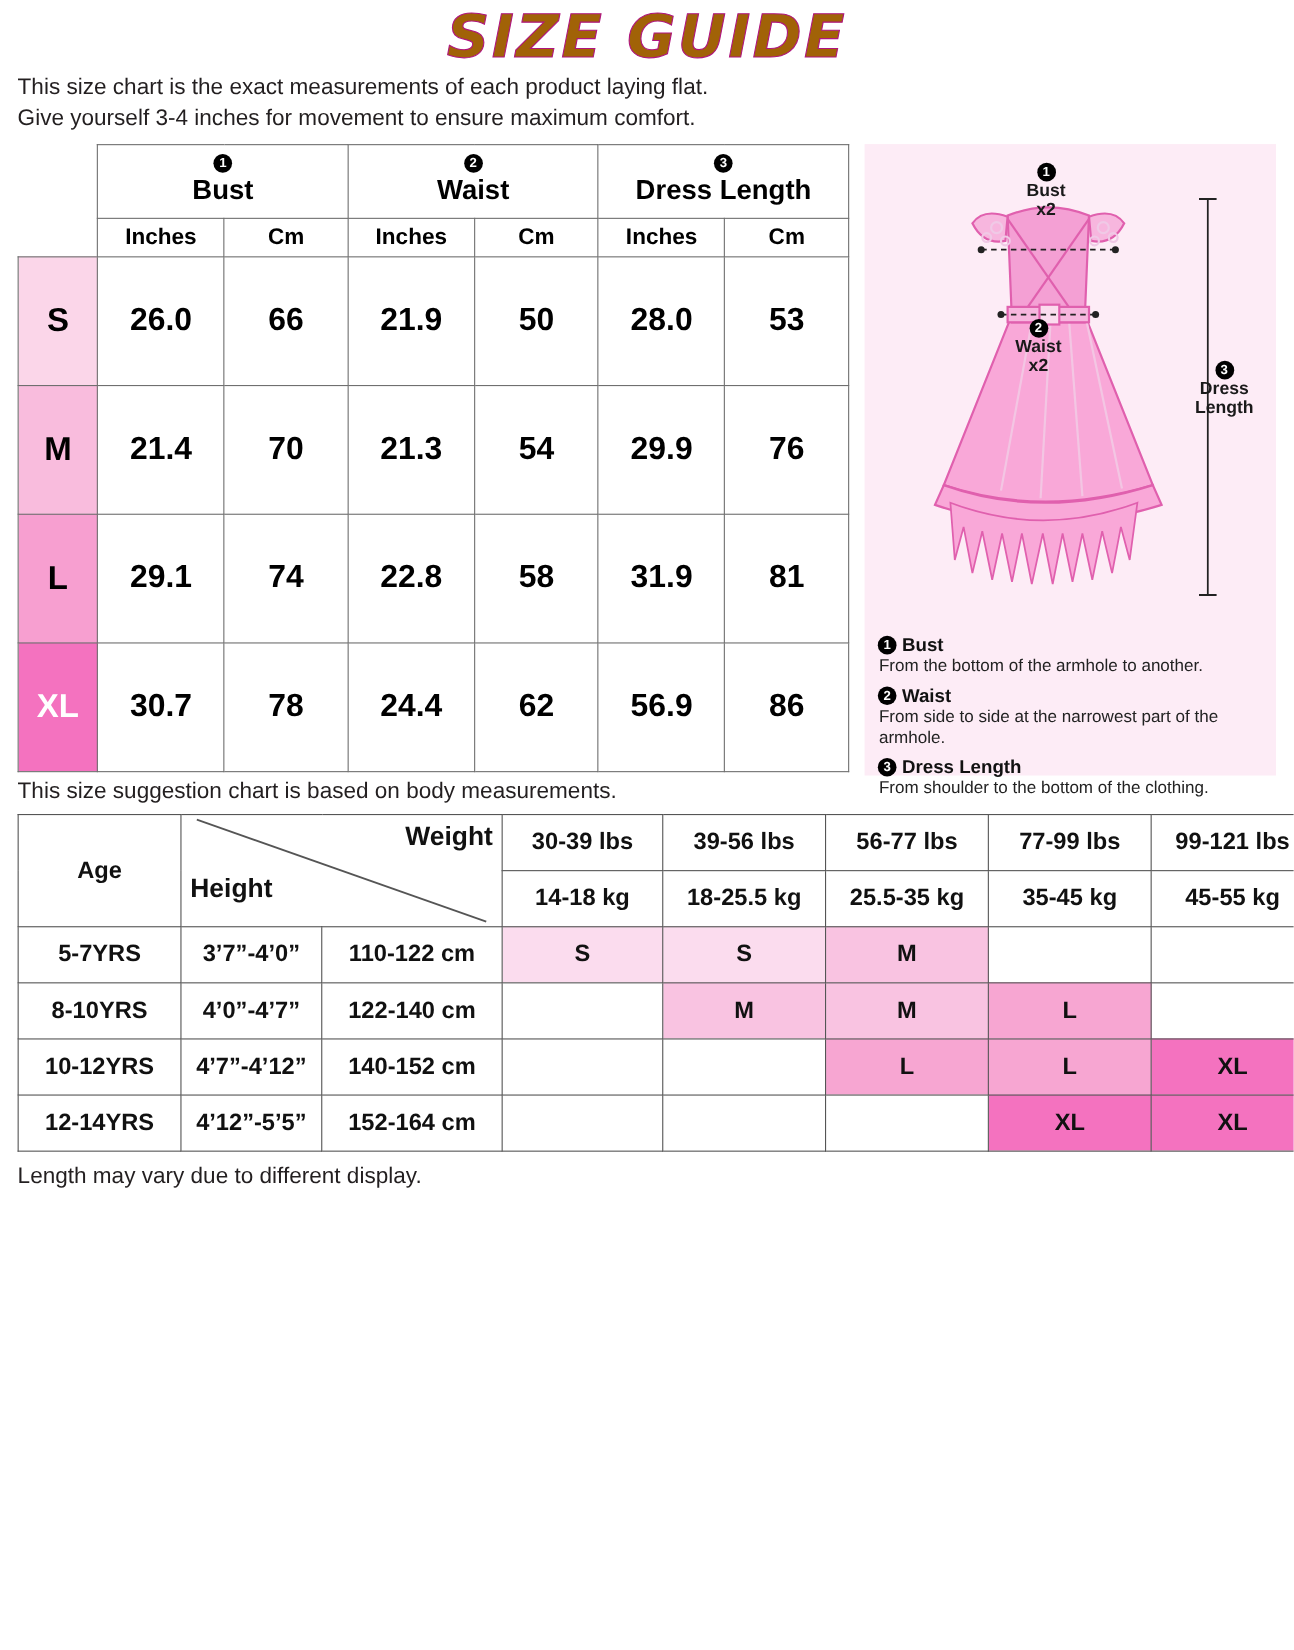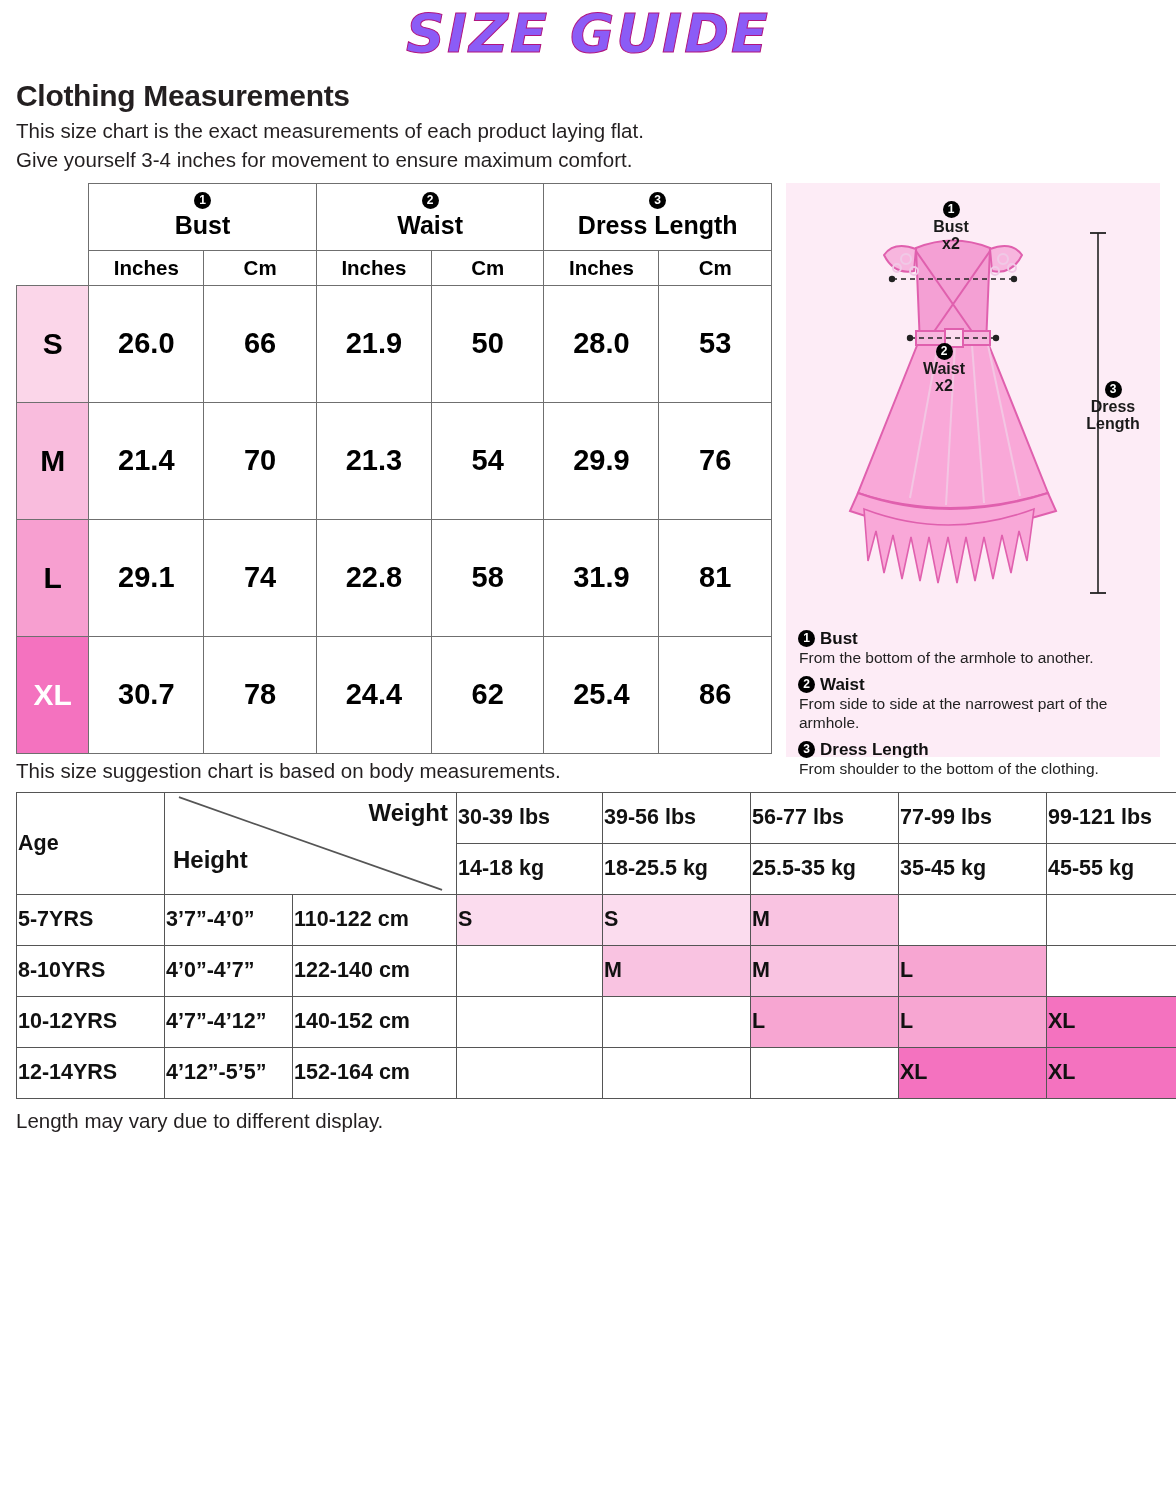--- a/index.html
+++ b/index.html
@@ -23,21 +23,21 @@
   }
 
   
   .title {
     text-align: center;
     font-family: "DejaVu Sans", sans-serif;
     font-weight: bold;
     font-style: italic;
     font-size: 54px;
     letter-spacing: 2px;
-    color: #8b5cf6;
+    color: #a16207;
     margin: 6px 0 2px 0;
     line-height: 1.05;
     text-transform: uppercase;
     -webkit-text-stroke: 1px #b0157f;
   }
 
   
   .section-title {
     font-size: 30px;
     font-weight: bold;
@@ -174,20 +174,21 @@
 
   
   table.body-table {
     border-collapse: collapse;
     table-layout: fixed;
     width: 1144px;
     margin-top: 8px;
   }
   table.body-table td {
     border: 1.5px solid #555;
+    text-align: center;
     vertical-align: middle;
     font-size: 21.5px;
     font-weight: bold;
     color: #111;
     height: 48px;
   }
   .wt-head { font-size: 21.5px; }
   .diag-cell {
     position: relative;
     padding: 0;
@@ -229,21 +230,20 @@
     margin-top: 10px;
   }
 </style>
 </head>
 <body>
 
 <div class="page">
 
   <div class="title">SIZE GUIDE</div>
 
-  <div class="section-title">Clothing Measurements</div>
   <div class="section-sub">This size chart is the exact measurements of each product laying flat.</div>
   <div class="section-sub">Give yourself 3-4 inches for movement to ensure maximum comfort.</div>
 
   <div class="top-area">
 
     <table class="cm-table">
       <tbody>
           <tr>
         <td class="corner blank-left"></td>
         <td class="grp-head" colspan="2">
@@ -295,21 +295,21 @@
         <td class="val-cell">58</td>
         <td class="val-cell">31.9</td>
         <td class="val-cell">81</td>
       </tr>
       <tr>
         <td class="size-cell sz-xl">XL</td>
         <td class="val-cell">30.7</td>
         <td class="val-cell">78</td>
         <td class="val-cell">24.4</td>
         <td class="val-cell">62</td>
-        <td class="val-cell">25.4</td>
+        <td class="val-cell">56.9</td>
         <td class="val-cell">86</td>
       </tr>
     </tbody>
       </table>
 
     <div class="illus">
       <div class="dress-wrap">
         <svg class="dress-svg" width="350" height="430" viewBox="0 0 350 430">
 
           <path d="M120 150 L60 300 Q150 330 250 300 L190 150 Z" fill="#f9a8d8" stroke="#e060ae" stroke-width="2"></path>

